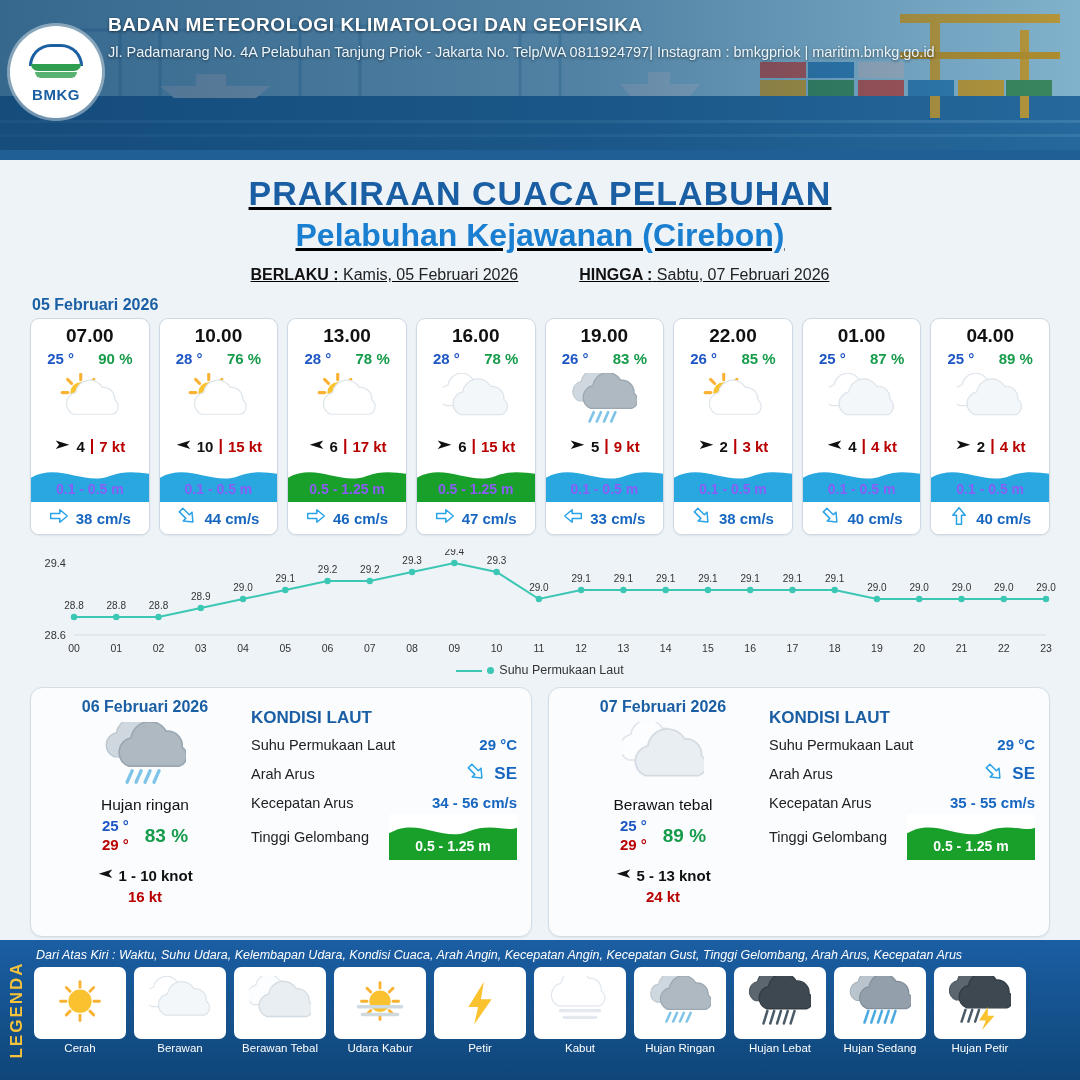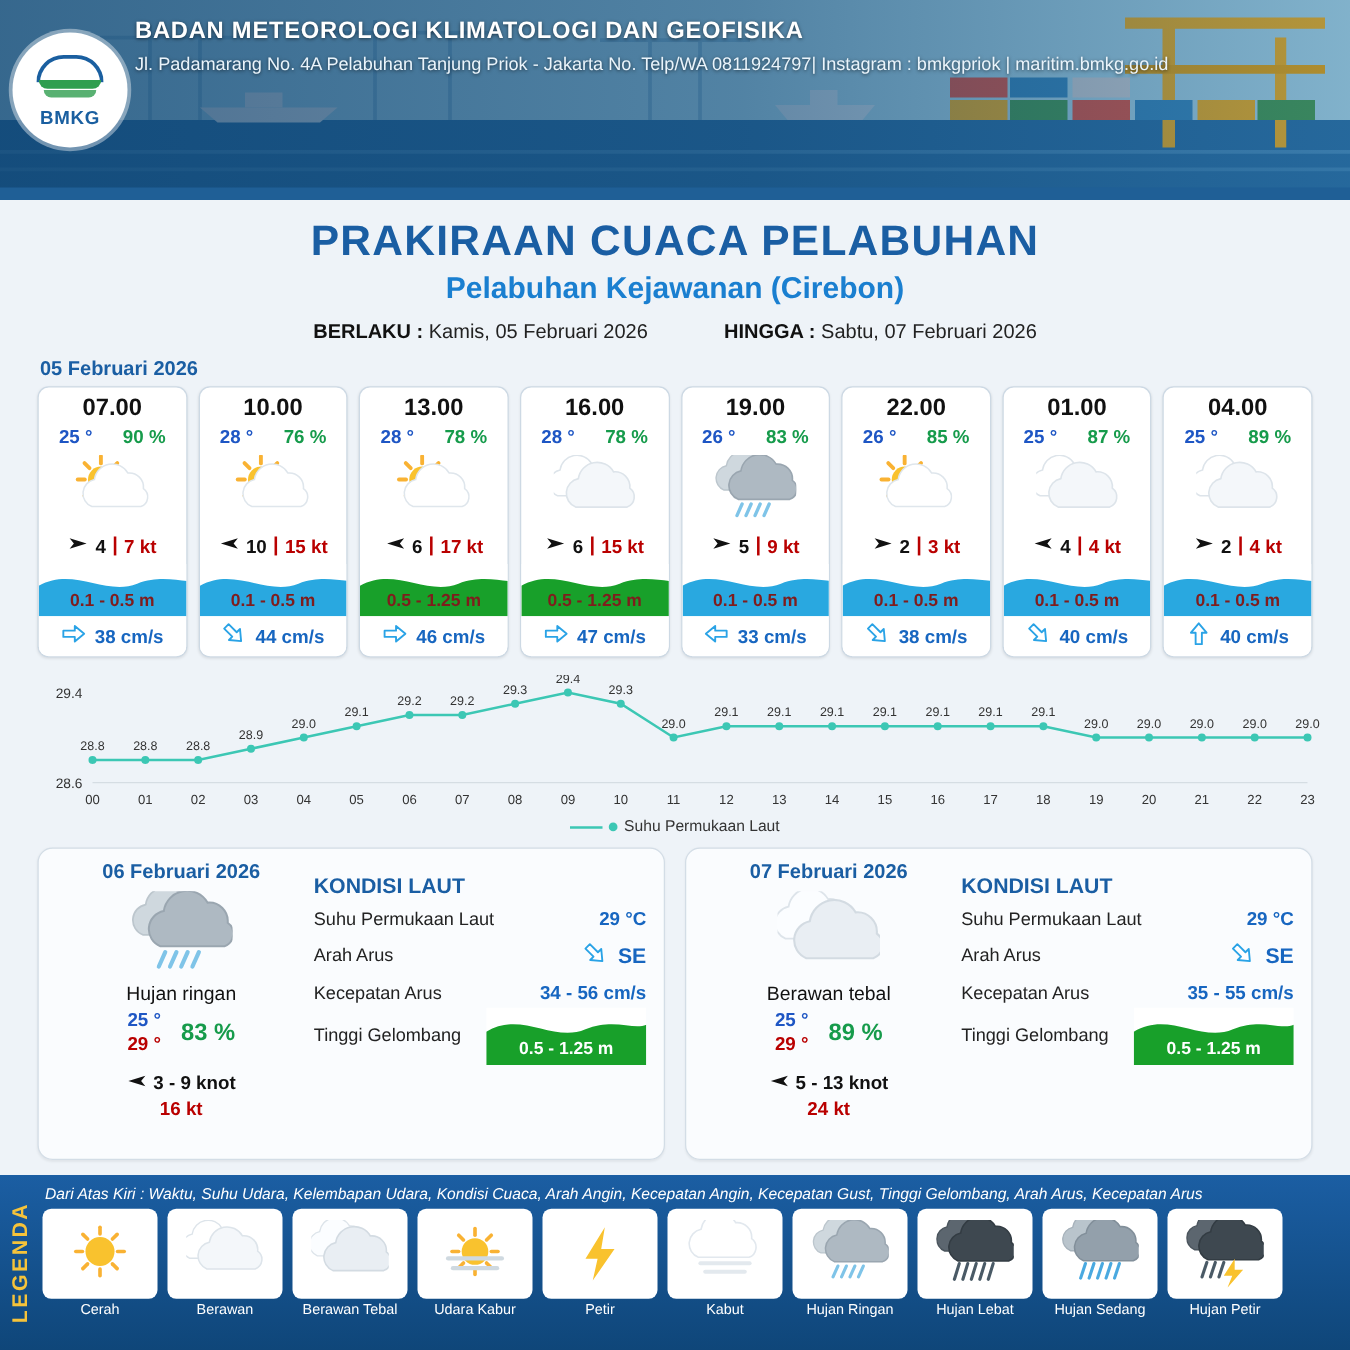--- a/index.html
+++ b/index.html
@@ -33,23 +33,23 @@
   .logo .glyph .arc { position:absolute; left:4px; top:2px; width:54px; height:22px; border:3px solid #1a5fa0; border-bottom:none; border-radius:28px 28px 0 0; }
   .logo .glyph .wave1 { position:absolute; left:6px; top:22px; width:50px; height:7px; background:#2f9e4f; border-radius:0 0 25px 25px; }
   .logo .glyph .wave2 { position:absolute; left:10px; top:30px; width:42px; height:6px; background:#2f9e4f; border-radius:0 0 22px 22px; opacity:.8;}
   .logo .txt { font-size:15px; font-weight:bold; color:#1a5fa0; letter-spacing:.5px; margin-top:2px; }
   .hdr-line1 { color:#ffffff; font-size:19px; font-weight:bold; letter-spacing:.6px; margin-left:108px; text-shadow:0 1px 3px rgba(0,0,0,.55); }
   .hdr-line2 { color:#ffffff; font-size:27px; font-weight:bold; letter-spacing:.2px; margin-left:108px; margin-top:4px; text-shadow:0 1px 4px rgba(0,0,0,.6); }
   .hdr-line3 { color:#eaf4fb; font-size:14.5px; margin-left:108px; margin-top:8px; text-shadow:0 1px 3px rgba(0,0,0,.6); }
   .hdr-bottombar { position:absolute; left:0; right:0; bottom:0; height:10px; background:#1f5f96; }
 
   
-  .title-block { text-align:center; margin-top:14px; }
+  .title-block { text-align:center; margin-top:14px;text-decoration:underline; }
   .title-main { font-size:34px; font-weight:bold; color:#1a5ea3; letter-spacing:1px; }
-  .title-sub  { font-size:24px; font-weight:bold; color:#1a7fd0; margin-top:4px; }
+  .title-sub  { font-size:32px; font-weight:bold; color:#1a7fd0; margin-top:4px; }
   .validity { display:flex; justify-content:center; gap:61px; margin-top:12px; font-size:16px; color:#222; }
   .validity b { color:#111; }
 
   
   .date-label { margin:12px 0 4px 32px; font-size:16px; font-weight:bold; color:#1a5ea3; }
 
   
   .cards { display:flex; gap:9px; padding:0 30px; }
   .card {
     width:127px; background:#ffffff; border:1px solid #cdd9e4; border-radius:9px;
@@ -60,21 +60,21 @@
   .c-temp { font-size:15px; font-weight:bold; color:#1e56c4; }
   .c-hum  { font-size:15px; font-weight:bold; color:#169b4b; }
   .c-icon { height:62px; display:flex; align-items:center; justify-content:center; }
   .c-wind { display:flex; align-items:center; justify-content:center; gap:5px; padding:4px 2px 5px; }
   .c-wind .arr { font-size:15px; color:#111; }
   .c-wind .spd { font-size:15px; font-weight:bold; color:#111; }
   .c-wind .bar { color:#b90000; font-weight:bold; }
   .c-wind .gust { font-size:15px; font-weight:bold; color:#b90000; }
   .c-wave { position:relative; height:42px; }
   .c-wave svg { position:absolute; left:0; top:0; }
-  .c-wave .lbl { position:absolute; left:0; right:0; bottom:5px; text-align:center; font-size:14px; font-weight:bold; color:#7f1d1d; }
+  .c-wave .lbl { position:absolute; left:0; right:0; bottom:5px; text-align:center; font-size:14px; font-weight:bold; color:#8b5cf6; }
   .c-cur { display:flex; align-items:center; justify-content:center; gap:7px; height:32px; background:#ffffff; }
   .c-cur .ar { color:#2196f3; font-size:17px; }
   .c-cur .val { font-size:15px; font-weight:bold; color:#1766c0; }
 
   
   .chart-wrap { margin:14px 18px 0 18px; height:112px; position:relative; }
   .chart-legend { text-align:center; font-size:12.5px; color:#333; margin-top:2px; }
   .chart-legend .lg-line { display:inline-block; width:26px; height:2px; background:#3cc7b4; vertical-align:middle; margin-right:5px; position:relative; }
   .chart-legend .lg-dot { display:inline-block; width:7px; height:7px; background:#3cc7b4; border-radius:50%; vertical-align:middle; margin-right:5px; }
 
@@ -683,21 +683,21 @@
           <div class="day-temps">
             <div class="day-tmin">25 °</div>
             <div class="day-tmax">29 °</div>
           </div>
           <div class="day-hum">83 %</div>
         </div>
         <div class="day-wind"><span><svg viewBox="0 0 20 16" width="17" height="13.6">
               <g transform="rotate(180 10 8)">
                 <path d="M2,3 L18,8 L2,13 L6,8 Z" fill="#111"></path>
               </g>
-            </svg></span><span> 3  - 9 knot</span></div>
+            </svg></span><span> 1  - 10 knot</span></div>
         <div class="day-gust">16 kt</div>
       </div>
       <div class="day-right">
         <div class="day-sec-title">KONDISI LAUT</div>
         <div class="day-row">
           <div class="lbl">Suhu Permukaan Laut</div>
           <div class="val">29 °C</div>
         </div>
         <div class="day-row">
           <div class="lbl">Arah Arus</div>

